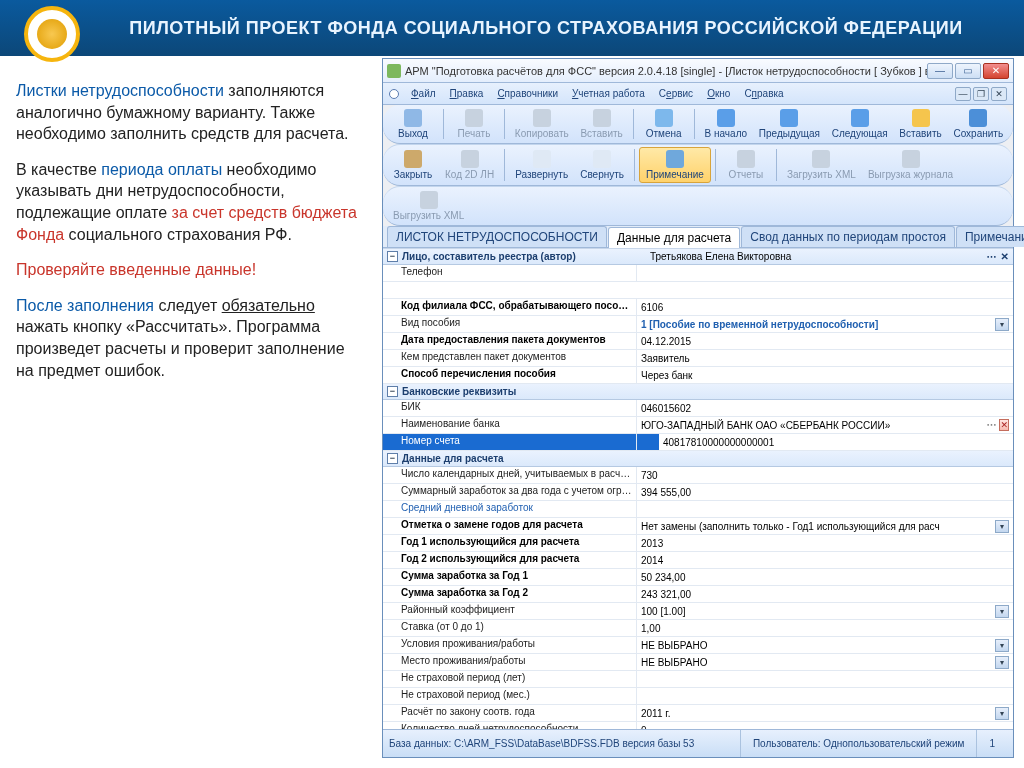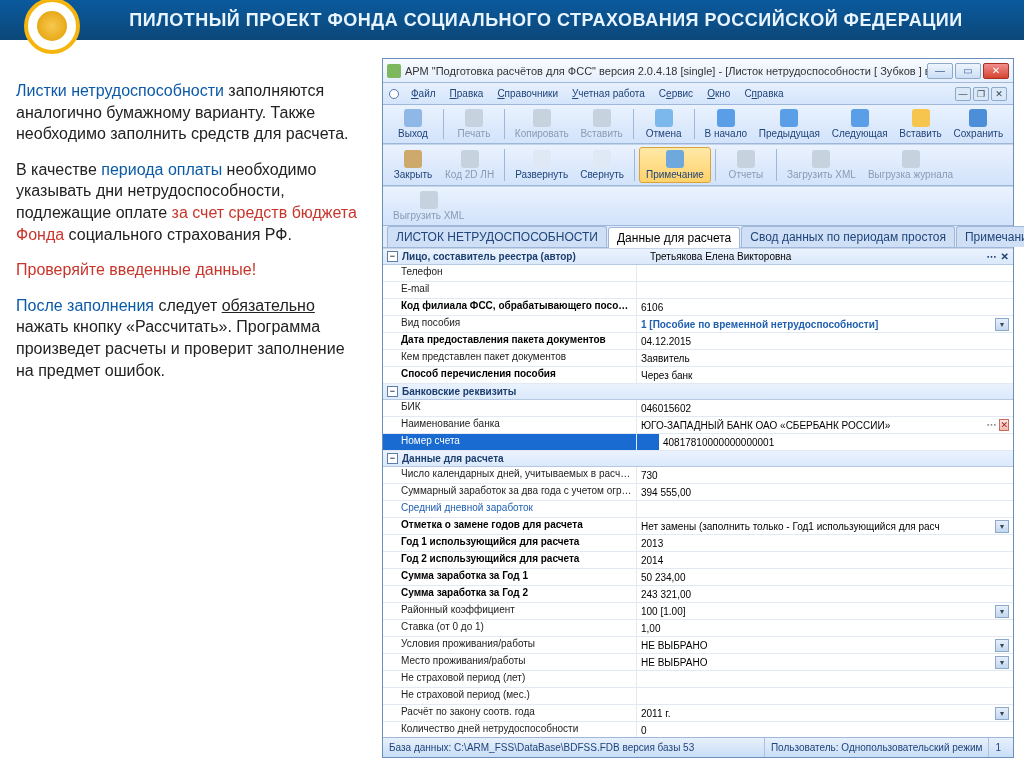--- a/index.html
+++ b/index.html
@@ -1,17 +1,17 @@
 <!DOCTYPE html>
 <html><head>
 <meta charset="utf-8">
 <style>
 * { box-sizing: border-box; margin: 0; padding: 0; }
 body { font-family: "Segoe UI", Tahoma, Arial, sans-serif; font-size: 11px; background: #fff; width: 1024px; height: 768px; overflow: hidden; position: relative; }
-.header-bar { background: linear-gradient(#0a5a9e, #0c4778); color: #fff; height: 40px; display: flex; align-items: center; padding: 0 24px; }
+.header-bar { background: linear-gradient(#0a5a9e, #0c4778); color: #fff; height: 56px; display: flex; align-items: center; padding: 0 24px; }
 .logo { width: 56px; height: 56px; border-radius: 50%; background: #fff; border: 4px solid #f6b50e; display: flex; align-items: center; justify-content: center; margin-right: 12px; position: relative; top: 6px;}
 .logo-inner { width: 30px; height: 30px; border-radius: 50%; background: radial-gradient(#f8c850,#e09c00); }
 .header-title { flex: 1; text-align: center; font-size: 18px; font-weight: 600; letter-spacing: .5px; color: #e8f4ff; }
 .left-pane { position: absolute; left: 16px; top: 80px; width: 350px; font-size: 16px; line-height: 1.35; color: #222; }
 .left-pane p { margin-bottom: 14px; }
 .blue { color: #0b5aa8; }
 .red { color: #c9352b; }
 u { text-decoration: underline; }
 
 .app-window { position: absolute; left: 382px; top: 58px; width: 632px; height: 700px; border: 1px solid #6a8fbb; background: #edeff3; display: flex; flex-direction: column; font-size: 10px; }
@@ -22,21 +22,21 @@
 .win-btn { width: 26px; height: 16px; background: linear-gradient(#eef4fd,#cddff5); border: 1px solid #8fa9c8; border-radius: 2px; text-align: center; line-height: 14px; font-size: 10px; color: #3a5f90; cursor: pointer;}
 .win-btn.close { background: linear-gradient(#f28e8e,#d44430); color: #fff; border-color: #a83020; }
 
 .menu-bar { height: 22px; background: linear-gradient(#e7f0fd,#d4e5fb); border-bottom: 1px solid #9fb8d9; display: flex; align-items: center; padding: 0 6px; gap: 2px; }
 .menu-bar .bullet { width: 10px; height: 10px; border: 1px solid #5a7bb0; border-radius: 50%; margin-right: 4px; background: #fff;}
 .menu-item { padding: 2px 6px; color: #20457a; cursor: pointer; }
 .menu-item u { text-decoration: underline; }
 .mdi-btns { margin-left: auto; display: flex; gap: 2px;}
 .mdi-b { width: 16px; height: 14px; background: #dbe8f7; border: 1px solid #8fa9c8; border-radius: 2px; font-size: 9px; text-align: center; line-height: 12px; cursor: pointer; color:#345;}
 
-.toolbar { background: linear-gradient(#eaf2fe,#d2e3fb); border-bottom: 1px solid #9fb8d9; display: flex; align-items: stretch; padding: 2px 4px; }
+.toolbar { background: linear-gradient(#eaf2fe,#d2e3fb); border-bottom: 1px solid #9fb8d9; display: flex; align-items: stretch; padding: 2px 4px; border-radius: 17px; }
 .tb-btn { display: flex; flex-direction: column; align-items: center; justify-content: center; padding: 2px 6px; color: #20457a; min-width: 52px; cursor: pointer; border-radius: 3px; }
 .tb-btn.disabled { color: #8a9bb1; }
 .tb-btn.pressed { background: linear-gradient(#ffe9a7,#ffd26b); border: 1px solid #d8a43b; }
 .tb-ico { width: 18px; height: 18px; border-radius: 3px; margin-bottom: 1px; }
 .tb-sep { width: 1px; background: #9fb8d9; margin: 2px 4px; }
 .row2 { border-top: 1px solid #c2d5ed; }
 
 .tb-btn .lab { font-size: 10px; white-space: nowrap; }
 
 .tabs { height: 22px; background: #e2ecf9; display: flex; align-items: flex-end; padding-left: 4px; gap: 1px; border-bottom: 1px solid #9fb8d9;}
@@ -50,23 +50,23 @@
 .row.sel { background: #1a6bd1; gap: 22px; }
 .row .label { width: 254px; padding: 1px 4px 1px 18px; color: #222; border-right: 1px solid #e2e9f2; white-space: nowrap; overflow: hidden; text-overflow: ellipsis;}
 .row .label.bold { font-weight: 700; color: #000; }
 .row .label.blue-lbl { color: #2160b2; }
 .row.sel .label { color: #fff; }
 .row .value { flex: 1; padding: 1px 4px; color: #000; display: flex; align-items: center; justify-content: space-between; white-space: nowrap; overflow: hidden;}
 .row .value .drop { width: 14px; height: 13px; background: linear-gradient(#e7effb,#c3d7ef); border: 1px solid #8da9c8; color: #345; text-align: center; line-height: 11px; font-size: 8px; cursor: pointer; margin-left: 2px;}
 .row .value .dots { font-weight: bold; letter-spacing: 1px; color: #888; cursor: pointer;}
 .row .value .xbtn { width: 14px; height: 13px; background: linear-gradient(#ffe5e1,#f7b9af); border: 1px solid #c46d5e; color: #a22; font-size: 9px; text-align: center; line-height: 11px; cursor: pointer; margin-left: 2px;}
 
-.status-bar { height: 20px; background: linear-gradient(#e7f0fd,#c9def6); border-top: 1px solid #9fb8d9; display: flex; align-items: center; padding: 0 6px; font-size: 10px; color: #20457a;}
+.status-bar { height: 28px; background: linear-gradient(#e7f0fd,#c9def6); border-top: 1px solid #9fb8d9; display: flex; align-items: center; padding: 0 6px; font-size: 10px; color: #20457a;}
 .status-bar .sp { flex: 1; }
-.status-cell { padding: 0 6px; border-left: 1px solid #aac2df; height: 100%; display: flex; align-items: center;}
+.status-cell { padding: 0 12px; border-left: 1px solid #aac2df; height: 100%; display: flex; align-items: center;}
 </style>
 </head>
 <body>
 
 <div class="header-bar">
   <div class="logo">
       <div class="logo-inner"></div>
     </div>
   <div class="header-title">ПИЛОТНЫЙ ПРОЕКТ ФОНДА  СОЦИАЛЬНОГО  СТРАХОВАНИЯ  РОССИЙСКОЙ  ФЕДЕРАЦИИ</div>
 </div>
@@ -211,21 +211,20 @@
       <span class="dots">⋯</span>
       <span class="xbtn">✕</span>
     </div>
     <div class="row">
         <div class="label">Телефон</div>
         <div class="value">
           <span></span>
         </div>
       </div>
     <div class="row">
-        <div class="label">E-mail</div>
         <div class="value">
           <span></span>
         </div>
       </div>
     <div class="row">
         <div class="label bold">Код филиала ФСС, обрабатывающего пособие</div>
         <div class="value">
           <span>6106</span>
         </div>
       </div>

